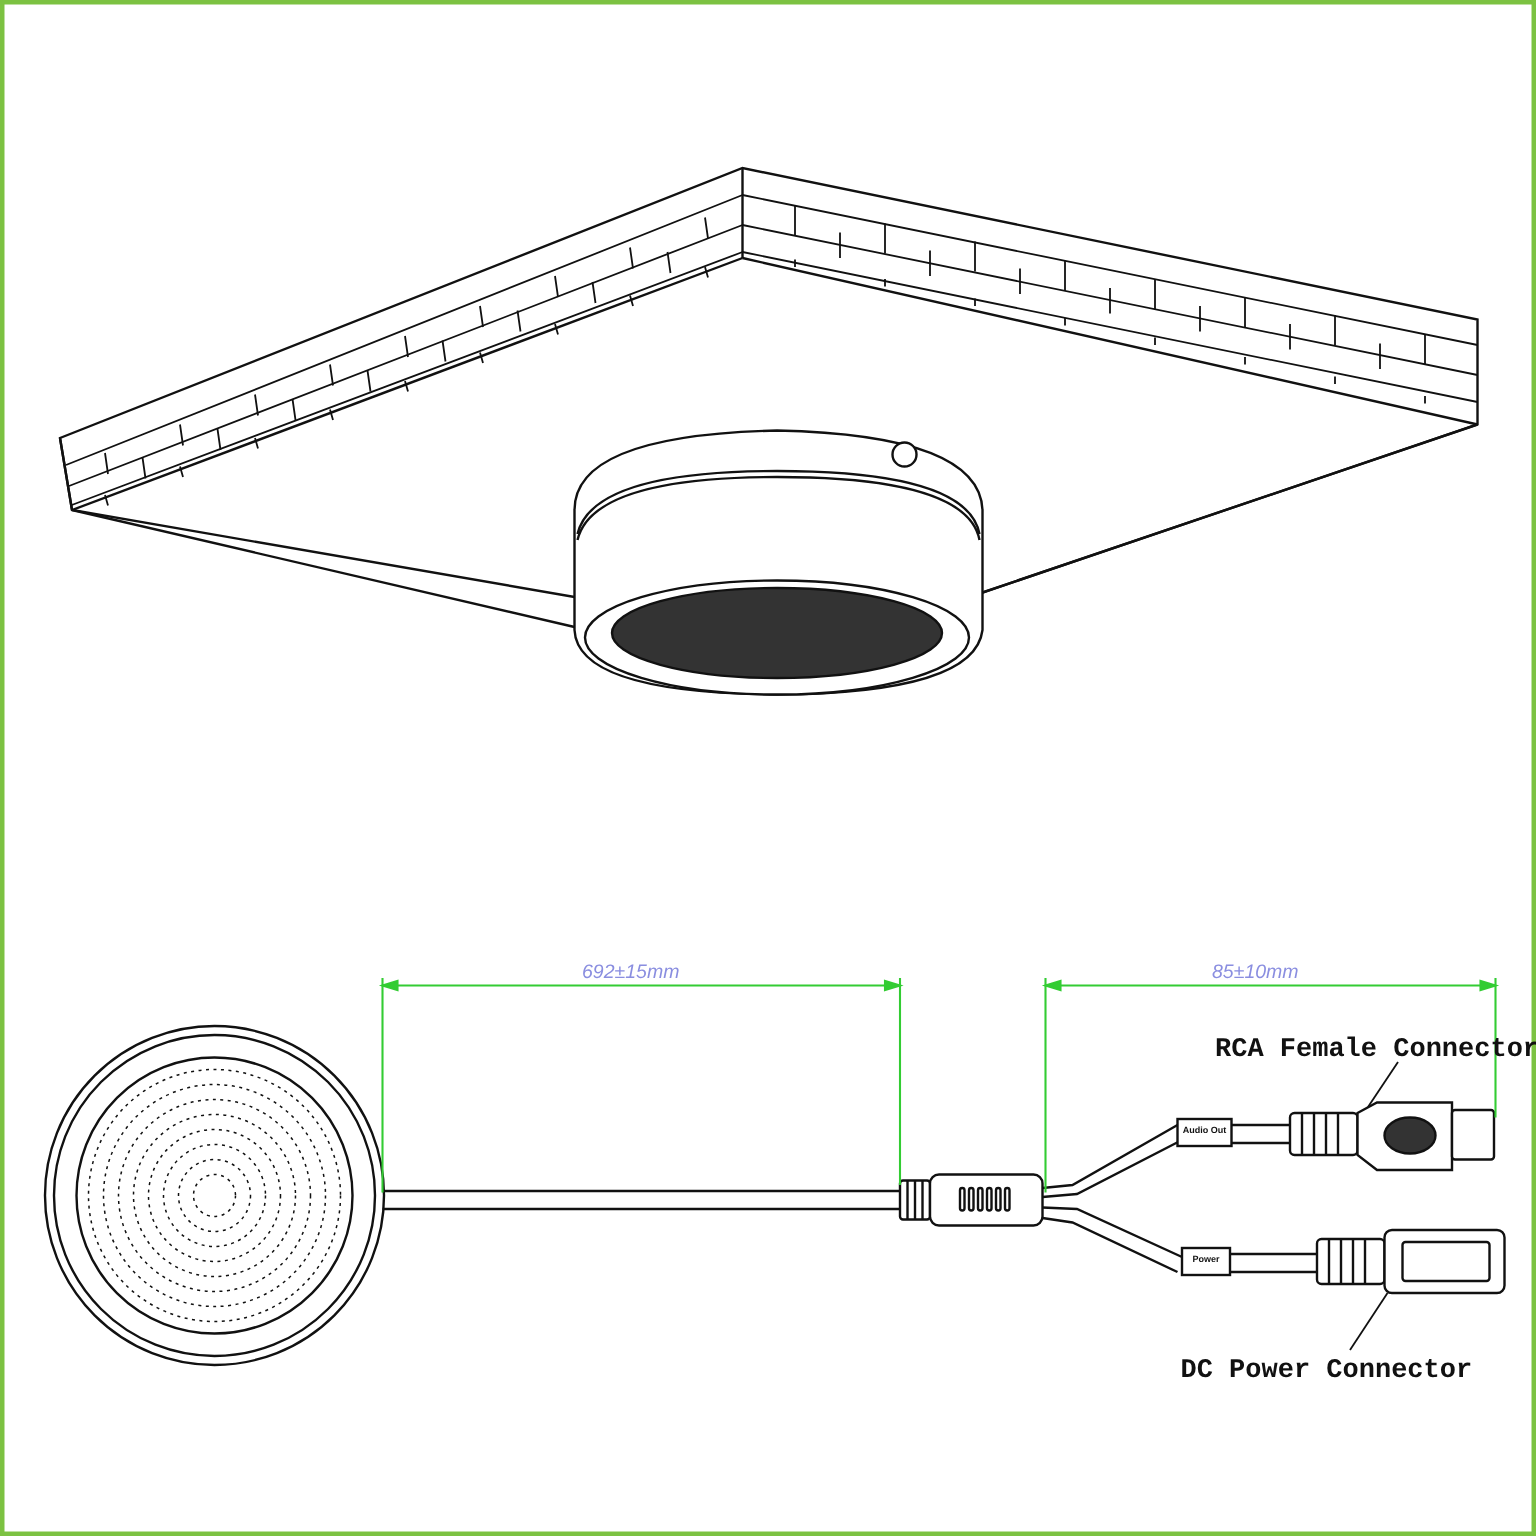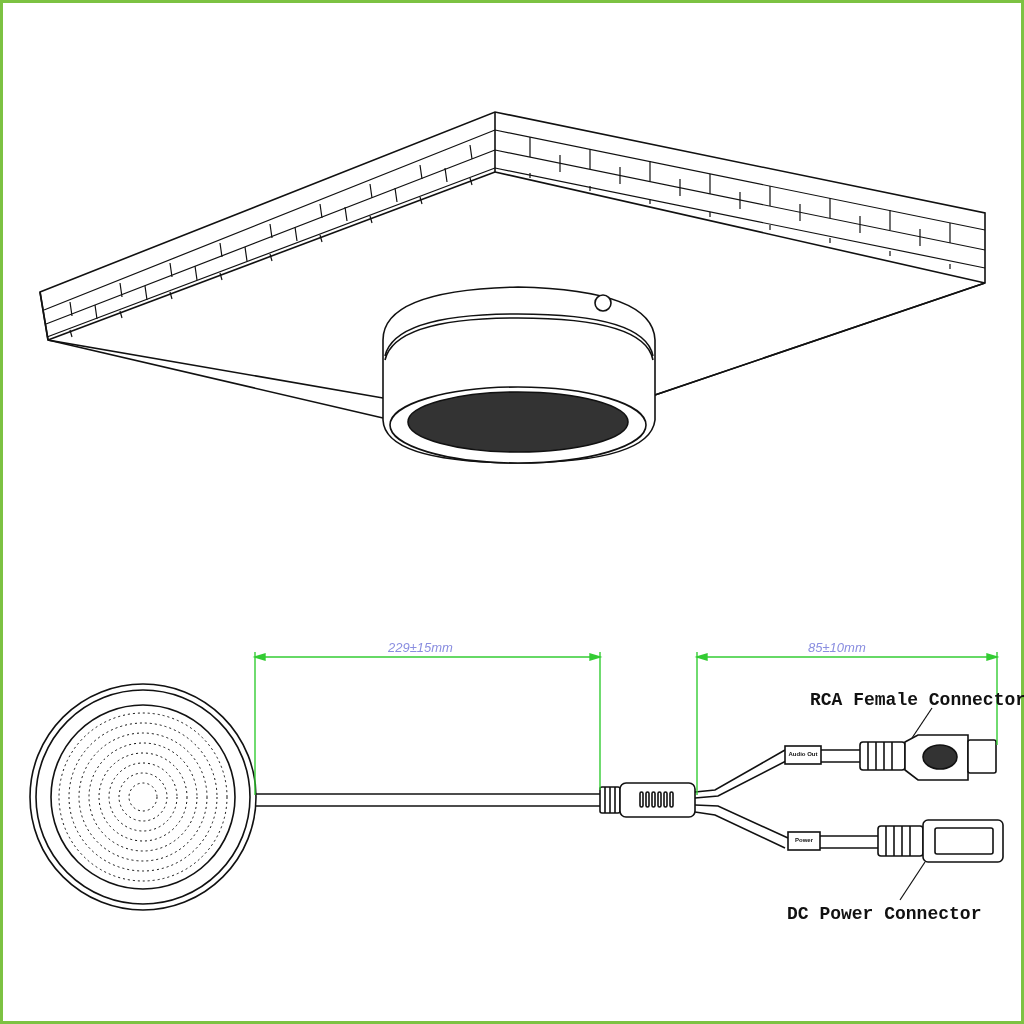--- a/index.html
+++ b/index.html
@@ -135,20 +135,20 @@
     <polygon points="255,657 265,654 265,660"></polygon>
     <polygon points="600,657 590,654 590,660"></polygon>
     <line x1="697" y1="657" x2="997" y2="657"></line>
     <line x1="697" y1="652" x2="697" y2="795"></line>
     <line x1="997" y1="652" x2="997" y2="745"></line>
     <polygon points="697,657 707,654 707,660"></polygon>
     <polygon points="997,657 987,654 987,660"></polygon>
   </g>
 </svg>
 
-<div class="dim-label" style="left:388px; top:640px;">229±15mm</div>
+<div class="dim-label" style="left:388px; top:640px;">692±15mm</div>
 <div class="dim-label" style="left:808px; top:640px;text-align:right;">85±10mm</div>
 
 <div class="tag" style="left:785px; top:751px; width:36px;">Audio Out</div>
 <div class="tag" style="left:788px; top:837px; width:32px;">Power</div>
 
 <div class="callout" style="left:810px; top:690px;">RCA Female Connector</div>
 <div class="callout" style="left:787px; top:904px;">DC Power Connector</div>
 
 </body></html>

